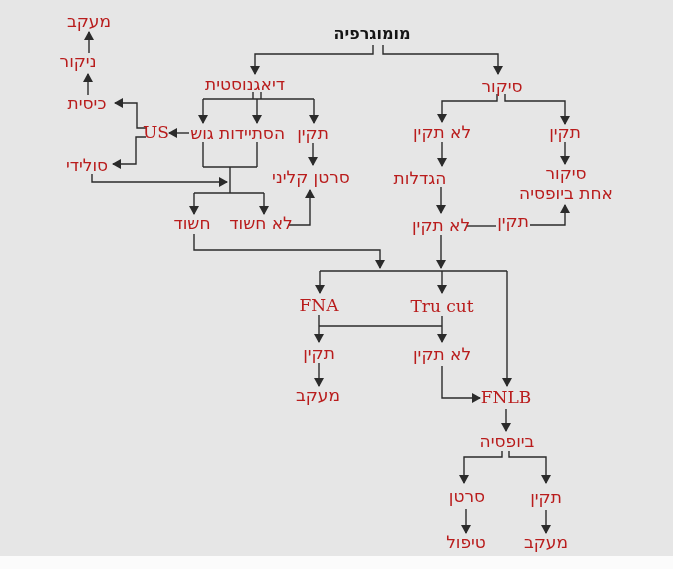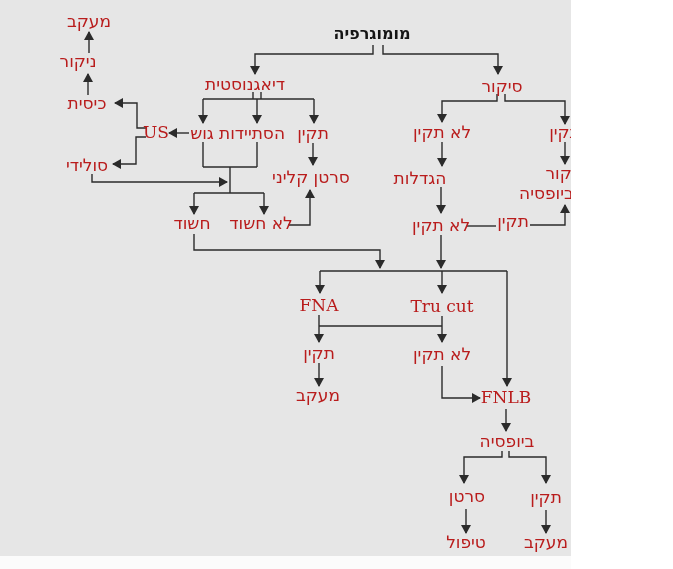--- a/index.html
+++ b/index.html
@@ -1,17 +1,17 @@
 <!DOCTYPE html>
 <html lang="he"><head>
 <meta charset="utf-8">
 <style>
   html,body{margin:0;padding:0;}
   body{background:#ffffff;font-family:"DejaVu Serif","DejaVu Sans",serif;}
-  .canvas{position:relative;width:571px;height:569px;background:#e6e6e6;overflow:hidden;}
+  .canvas{position:relative;width:673px;height:569px;background:#e6e6e6;overflow:hidden;}
   .edges{position:absolute;left:0;top:0;width:673px;height:569px;}
   .edges path{fill:none;stroke:#2b2b2b;stroke-width:1.4;}
   .node{
     position:absolute;transform:translate(-50%,-50%);
     white-space:nowrap;color:#b91c1c;font-size:17px;line-height:1.05;
     text-align:center;
   }
   .node--title{font-weight:bold;font-size:16px;color:#151515;}
   .node--multi{line-height:1.15;}
   .footer-strip{position:absolute;left:0;top:556px;width:673px;height:13px;background:#fbfbfb;}

